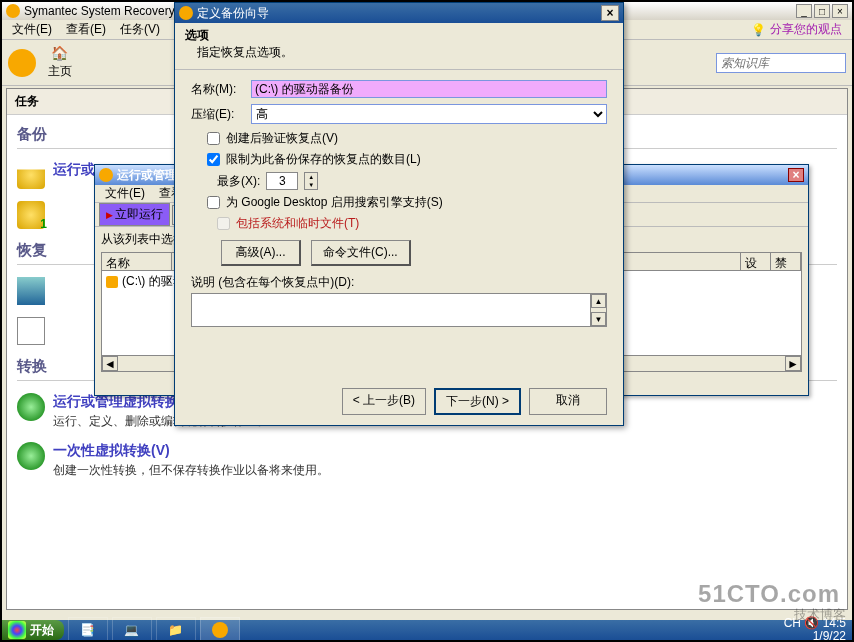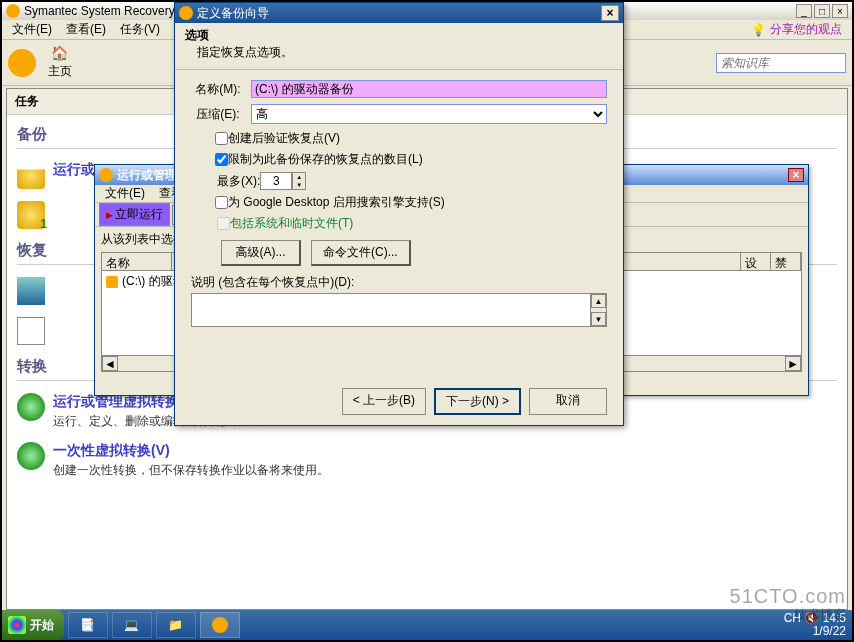--- a/index.html
+++ b/index.html
@@ -62,47 +62,47 @@
 
 .modal2{ position:absolute; left:172px; top:0px; width:450px; height:424px; background:#ece9d8; border:1px solid #003c74; box-shadow:2px 2px 6px rgba(0,0,0,.4); z-index:10;}
 .modal2 .mt{height:20px;background:linear-gradient(#3a6ea5,#1a4e95);color:#fff;display:flex;align-items:center;padding:0 4px;}
 .modal2 .mt .ico{width:14px;height:14px;background:#f8a800;border-radius:50%;margin-right:4px;}
 .modal2 .mt .x{margin-left:auto;width:18px;height:16px;background:#ece9d8;border:1px solid #888;color:#000;display:flex;align-items:center;justify-content:center;font-weight:bold;}
 .modal2 .head{padding:4px 10px 8px;background:#ece9d8;border-bottom:1px solid #bbb;}
 .modal2 .head .h1{font-weight:bold;}
 .modal2 .head .h2{padding-left:12px;}
 .modal2 .body{background:#ece9d8;padding:10px 16px;}
 .frow{display:flex;align-items:center;margin-bottom:6px;gap:6px;}
-.frow label{width:54px;text-align:center;}
+.frow label{width:54px;text-align:left;}
 .frow input[type=text]{flex:1;border:1px solid #7a96df;height:18px;padding:0 3px;background:#f0abfc;}
 .frow select{flex:1;border:1px solid #7a96df;height:20px;background:#fff;}
-.chk-row{display:flex;align-items:center;margin:4px 0 4px 24px;}
+.chk-row{display:flex;align-items:center;gap:6px;margin:4px 0 4px 16px;}
 .chk-row input{margin:0;}
 .indent{margin-left:26px;}
 .spin{width:32px;border:1px solid #888;height:18px;text-align:center;}
 .spinbtns{display:inline-flex;flex-direction:column;border:1px solid #888;height:18px;width:14px;}
 .spinbtns span{flex:1;font-size:6px;display:flex;align-items:center;justify-content:center;background:#ece9d8;}
 .btn-row{display:flex;gap:10px;margin:8px 0 8px 30px;}
 .btn2{border:1px solid #888;border-bottom:2px solid #555;border-right:2px solid #555;background:#ece9d8;padding:3px 11px;min-width:80px;text-align:center;}
 .desc-area{border:1px solid #888;background:#fff;height:34px;margin-top:2px;position:relative;}
 .desc-area .sb{position:absolute;right:0;top:0;bottom:0;width:16px;background:#ece9d8;border-left:1px solid #888;display:flex;flex-direction:column;}
 .desc-area .sb span{flex:0 0 14px;border:1px solid #888;font-size:8px;display:flex;align-items:center;justify-content:center;}
 .modal2 .footer{position:absolute;bottom:10px;left:0;right:0;display:flex;justify-content:flex-end;gap:8px;padding:0 16px;}
 .fbtn{border:1px solid #888;background:#ece9d8;padding:3px 10px;min-width:78px;text-align:center;}
 .fbtn.def{border:2px solid #003c74;}
 
 
-.taskbar{position:absolute;bottom:0;left:0;right:0;height:30px;background:linear-gradient(#3a6ea5,#1a4e95);display:flex;align-items:center;}
+.taskbar{position:absolute;bottom:0;left:0;right:0;height:20px;background:linear-gradient(#3a6ea5,#1a4e95);display:flex;align-items:center;}
 .start{height:100%;background:linear-gradient(#5a9a45,#2a6a15);color:#fff;display:flex;align-items:center;padding:0 10px 0 6px;gap:4px;font-weight:bold;border-radius:0 8px 8px 0;}
 .start:before{content:"";width:18px;height:18px;background:radial-gradient(#f44,#44f,#4f4,#ff4);border-radius:3px;}
 .tb-item{width:40px;height:26px;margin-left:4px;border:1px solid rgba(255,255,255,.2);display:flex;align-items:center;justify-content:center;}
 .tb-item.act{background:rgba(255,255,255,.15);}
 .tray{margin-left:auto;color:#fff;padding:0 6px;font-size:11px;text-align:right;line-height:1.1;}
 
-.watermark{position:absolute;right:6px;bottom:32px;color:rgba(0,0,0,.35);font-size:20px;font-family:Arial;font-weight:normal;letter-spacing:1px;pointer-events:none;}
+.watermark{position:absolute;right:12px;bottom:32px;color:rgba(0,0,0,.35);font-size:24px;font-family:Arial;font-weight:bold;letter-spacing:1px;pointer-events:none;}
 .watermark2{position:absolute;right:6px;bottom:16px;color:rgba(0,0,0,.35);font-size:13px;pointer-events:none;}
 </style>
 </head>
 <body>
 
 <div class="app-title">
   <div class="ico"></div>
   <span>Symantec System Recovery 2</span>
   <div class="app-winbtns">
     <span>_</span>
@@ -237,21 +237,21 @@
           <span>▲</span>
           <span>▼</span>
         </div>
     </div>
     <div class="chk-row">
       <input type="checkbox" style="">
       <span>为 Google Desktop 启用搜索引擎支持(S)</span>
     </div>
     <div class="chk-row indent">
       <input type="checkbox" disabled="" style="">
-      <span style="color:#15803d">包括系统和临时文件(T)</span>
+      <span style="color:#b91c1c">包括系统和临时文件(T)</span>
     </div>
     <div class="btn-row">
       <div class="btn2">高级(A)...</div>
       <div class="btn2">命令文件(C)...</div>
     </div>
     <div>说明 (包含在每个恢复点中)(D):</div>
     <div class="desc-area">
       <div class="sb">
           <span>▲</span>
           <span style="flex:1;border:none"></span>

